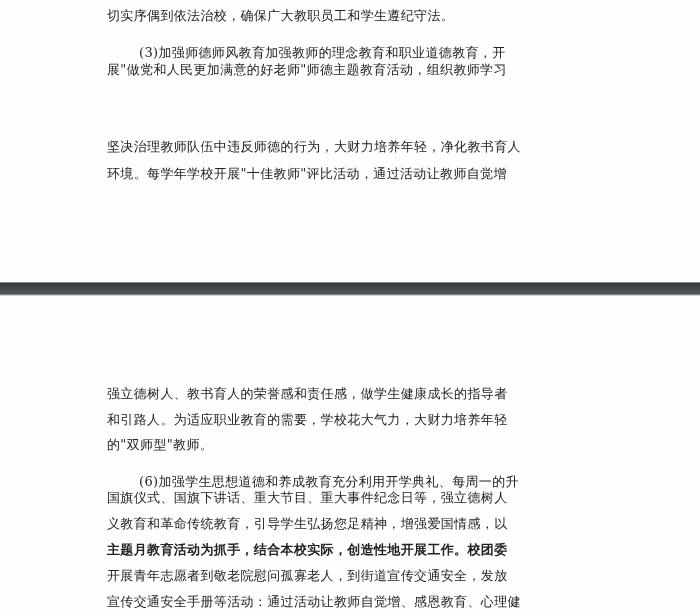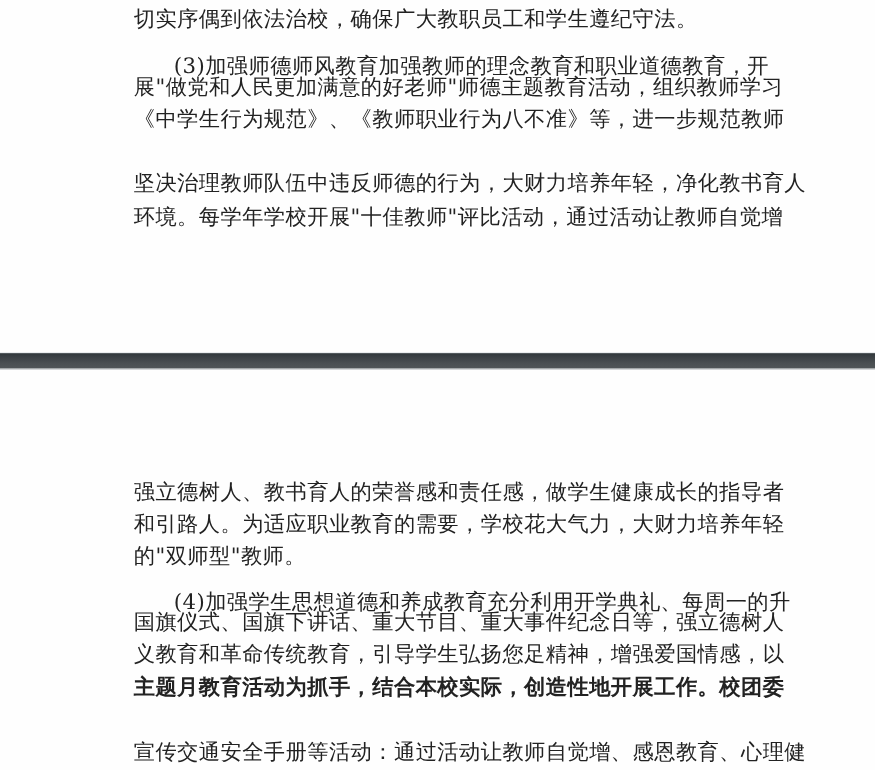--- a/index.html
+++ b/index.html
@@ -14,42 +14,42 @@
       position: absolute; left: 0; width: 700px; background: #fefefe;
     }
     .page-top { top: 0; height: 282px; }
     .page-bottom { top: 296px; height: 320px; }
     .separator {
       position: absolute; left: 0; top: 282px; width: 700px; height: 14px;
       background: linear-gradient(to bottom, #d8dcdf 0px, #32383c 1px, #3d4246 4px, #4b5053 9px, #4f5457 12px, #b9bcbe 13px, #e6e8e9 14px);
     }
     .line {
       position: absolute; left: 107px; width: 490px;
-      font-size: 17px; line-height: 20px; height: 20px;
+      font-size: 13px; line-height: 20px; height: 20px;
       white-space: nowrap; letter-spacing: 0.35px;
       color: #222;
     }
     .indent { left: 139px; width: 458px; margin-top: 10px; }
   </style>
 </head>
 <body>
 
 <div class="page page-top">
   <div class="line" style="top:6px;">切实序偶到依法治校，确保广大教职员工和学生遵纪守法。</div>
   <div class="line indent" style="top:33px;">(3)加强师德师风教育加强教师的理念教育和职业道德教育，开</div>
   <div class="line" style="top:60px;">展"做党和人民更加满意的好老师"师德主题教育活动，组织教师学习</div>
-  <div class="line" style="top:86px;">《中学生行为规范》、《教师职业行为八不准》等，进一步规范教师</div>
   <div class="line" style="top:137px;">坚决治理教师队伍中违反师德的行为，大财力培养年轻，净化教书育人</div>
   <div class="line" style="top:164px;">环境。每学年学校开展"十佳教师"评比活动，通过活动让教师自觉增</div>
 </div>
 
 <div class="separator"></div>
 
 <div class="page page-bottom">
   <div class="line" style="top:88px;">强立德树人、教书育人的荣誉感和责任感，做学生健康成长的指导者</div>
   <div class="line" style="top:114px;">和引路人。为适应职业教育的需要，学校花大气力，大财力培养年轻</div>
   <div class="line" style="top:139px;">的"双师型"教师。</div>
-  <div class="line indent" style="top:166px;">(4)加强学生思想道德和养成教育充分利用开学典礼、每周一的升</div>
+  <div class="line indent" style="top:166px;">(6)加强学生思想道德和养成教育充分利用开学典礼、每周一的升</div>
   <div class="line" style="top:192px;">国旗仪式、国旗下讲话、重大节目、重大事件纪念日等，强立德树人</div>
   <div class="line" style="top:218px;">义教育和革命传统教育，引导学生弘扬您足精神，增强爱国情感，以</div>
   <div class="line" style="top:244px;font-weight:bold;">主题月教育活动为抓手，结合本校实际，创造性地开展工作。校团委</div>
+  <div class="line" style="top:270px;">开展青年志愿者到敬老院慰问孤寡老人，到街道宣传交通安全，发放</div>
   <div class="line" style="top:296px;">宣传交通安全手册等活动：通过活动让教师自觉增、感恩教育、心理健</div>
 </div>
 
 </body></html>

